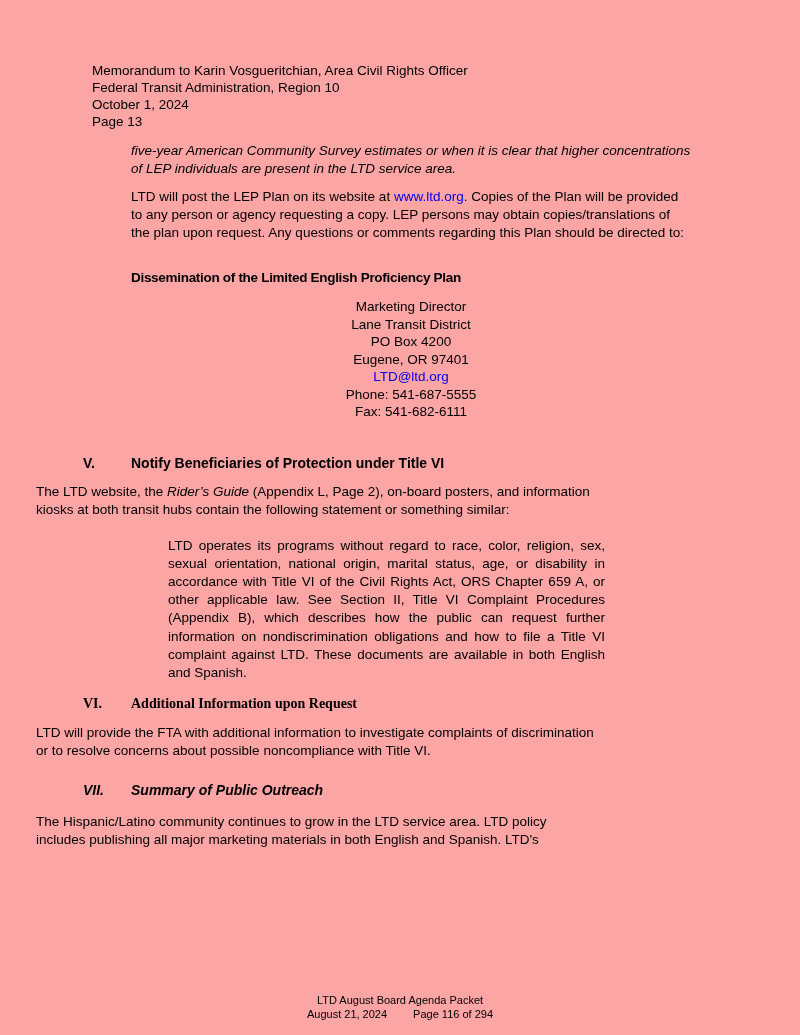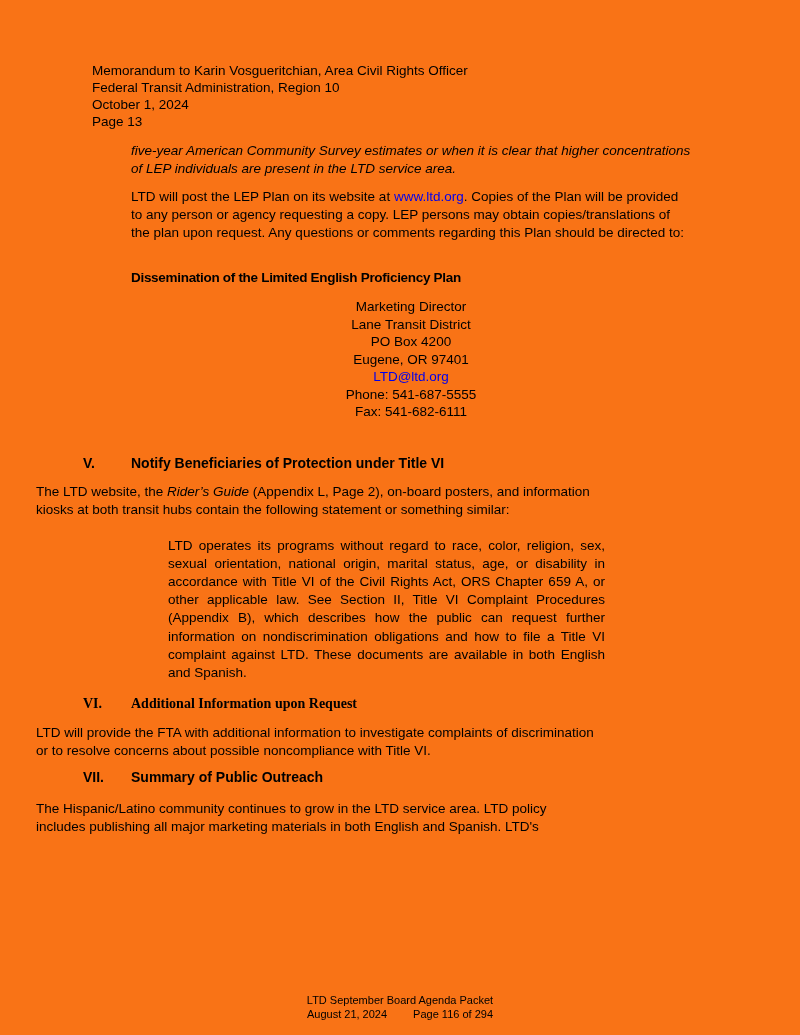--- a/index.html
+++ b/index.html
@@ -4,21 +4,21 @@
 <style>
   html, body {
     margin: 0;
     padding: 0;
     background: #ffffff;
   }
   .page {
     position: relative;
     width: 800px;
     height: 1035px;
-    background: #f97316;
+    background: #fca5a5;
     color: #000000;
     font-family: "Liberation Sans", sans-serif;
     font-size: 13.5px;
     line-height: 18px;
     overflow: hidden;
   }
   .memo-header {
     padding-top: 62px;
     margin-left: 92px;
     line-height: 17px;
@@ -47,21 +47,21 @@
     font-weight: 700;
     font-size: 14px;
     line-height: 18px;
   }
   .section-num {
     width: 48px;
     flex: 0 0 48px;
   }
   .sh-v   { margin-top: 33px; }
   .sh-vi  { margin-top: 13px; font-family: Liberation Serif, serif; }
-  .sh-vii { margin-top: 8px; }
+  .sh-vii { margin-top: 21px; font-style: italic; }
   .p-section { margin-top: 11px; margin-left: 36px; }
   .p-vii { margin-top: 14px; }
   .quote-block {
     margin-top: 18px;
     margin-left: 168px;
     width: 437px;
     text-align: justify;
     line-height: 18.2px;
   }
   a.doc-link {
@@ -129,17 +129,17 @@
   <div class="body-block p-section">LTD will provide the FTA with additional information to investigate complaints of discrimination or to resolve concerns about possible noncompliance with Title VI.</div>
 
   <div class="section-heading sh-vii">
     <span class="section-num">VII.</span>
     <span>Summary of Public Outreach</span>
   </div>
 
   <div class="body-block p-section p-vii">The Hispanic/Latino community continues to grow in the LTD service area. LTD policy includes publishing all major marketing materials in both English and Spanish. LTD's</div>
 
   <div class="page-footer">
-    <div>LTD September Board Agenda Packet</div>
+    <div>LTD August Board Agenda Packet</div>
     <div><span>August 21, 2024</span><span class="footer-gap"></span><span>Page 116 of 294</span></div>
   </div>
 
 </div>
 
 </body></html>

